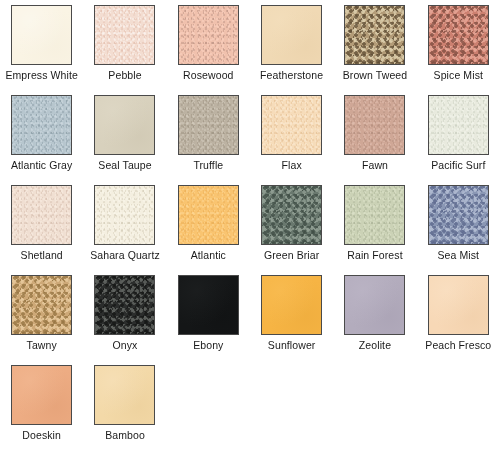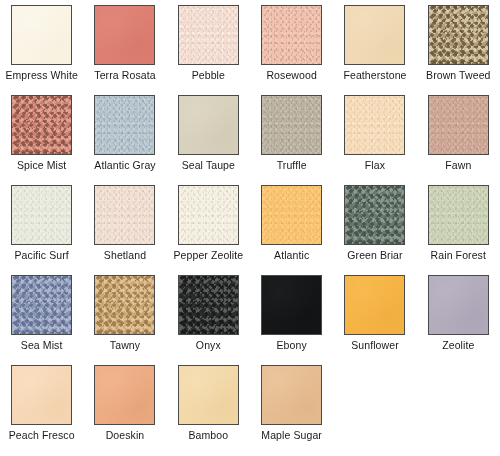--- a/index.html
+++ b/index.html
@@ -54,26 +54,20 @@
 <body>
 
 <div id="swatch-grid">
     <div class="swatch-cell">
       <div class="swatch-chip" style="background: rgb(250, 244, 228); border-color: rgb(74, 74, 74);">
         <div class="tex" style="background-image: radial-gradient(circle at 30% 25%, rgba(255, 255, 255, 0.3) 0px, rgba(0, 0, 0, 0) 60%), radial-gradient(circle at 75% 70%, rgba(240, 232, 212, 0.26) 0px, rgba(0, 0, 0, 0) 62%); background-size: 100% 100%, 100% 100%;"></div>
       </div>
       <div class="swatch-label">Empress White</div>
     </div>
     <div class="swatch-cell">
-      <div class="swatch-chip" style="background: rgb(221, 128, 114); border-color: rgb(74, 74, 74);">
-        <div class="tex" style="background-image: radial-gradient(circle at 30% 25%, rgba(232, 148, 138, 0.3) 0px, rgba(0, 0, 0, 0) 60%), radial-gradient(circle at 75% 70%, rgba(201, 104, 92, 0.26) 0px, rgba(0, 0, 0, 0) 62%); background-size: 100% 100%, 100% 100%;"></div>
-      </div>
-      <div class="swatch-label">Terra Rosata</div>
-    </div>
-    <div class="swatch-cell">
       <div class="swatch-chip" style="background: rgb(243, 221, 209); border-color: rgb(74, 74, 74);">
         <div class="tex" style="background-image: radial-gradient(circle at 0px 0px, rgba(255, 255, 255, 0.5) 0px, rgba(255, 255, 255, 0.5) 1px, rgba(0, 0, 0, 0) 1.6px), radial-gradient(circle at 3px 2px, rgba(217, 171, 151, 0.42) 0px, rgba(217, 171, 151, 0.42) 1px, rgba(0, 0, 0, 0) 1.6px), radial-gradient(circle at 1px 4px, rgba(255, 255, 255, 0.5) 0px, rgba(255, 255, 255, 0.5) 1px, rgba(0, 0, 0, 0) 1.6px), radial-gradient(circle at 5px 1px, rgba(217, 171, 151, 0.42) 0px, rgba(217, 171, 151, 0.42) 1px, rgba(0, 0, 0, 0) 1.6px), radial-gradient(circle at 2px 6px, rgba(255, 255, 255, 0.5) 0px, rgba(255, 255, 255, 0.5) 1px, rgba(0, 0, 0, 0) 1.6px), radial-gradient(circle at 6px 5px, rgba(217, 171, 151, 0.42) 0px, rgba(217, 171, 151, 0.42) 1px, rgba(0, 0, 0, 0) 1.6px), radial-gradient(circle at 4px 3px, rgba(255, 255, 255, 0.5) 0px, rgba(255, 255, 255, 0.5) 1px, rgba(0, 0, 0, 0) 1.6px), radial-gradient(circle at 0px 5px, rgba(217, 171, 151, 0.42) 0px, rgba(217, 171, 151, 0.42) 1px, rgba(0, 0, 0, 0) 1.6px); background-size: 5px 6px, 6px 7px, 7px 8px, 5px 6px, 6px 7px, 7px 8px, 5px 6px, 6px 7px; opacity: 0.7;"></div>
       </div>
       <div class="swatch-label">Pebble</div>
     </div>
     <div class="swatch-cell">
       <div class="swatch-chip" style="background: rgb(240, 193, 173); border-color: rgb(74, 74, 74);">
         <div class="tex" style="background-image: radial-gradient(circle at 0px 0px, rgba(255, 217, 200, 0.5) 0px, rgba(255, 217, 200, 0.5) 1px, rgba(0, 0, 0, 0) 1.6px), radial-gradient(circle at 3px 2px, rgba(154, 116, 104, 0.42) 0px, rgba(154, 116, 104, 0.42) 1px, rgba(0, 0, 0, 0) 1.6px), radial-gradient(circle at 1px 4px, rgba(255, 217, 200, 0.5) 0px, rgba(255, 217, 200, 0.5) 1px, rgba(0, 0, 0, 0) 1.6px), radial-gradient(circle at 5px 1px, rgba(154, 116, 104, 0.42) 0px, rgba(154, 116, 104, 0.42) 1px, rgba(0, 0, 0, 0) 1.6px), radial-gradient(circle at 2px 6px, rgba(255, 217, 200, 0.5) 0px, rgba(255, 217, 200, 0.5) 1px, rgba(0, 0, 0, 0) 1.6px), radial-gradient(circle at 6px 5px, rgba(154, 116, 104, 0.42) 0px, rgba(154, 116, 104, 0.42) 1px, rgba(0, 0, 0, 0) 1.6px), radial-gradient(circle at 4px 3px, rgba(255, 217, 200, 0.5) 0px, rgba(255, 217, 200, 0.5) 1px, rgba(0, 0, 0, 0) 1.6px), radial-gradient(circle at 0px 5px, rgba(154, 116, 104, 0.42) 0px, rgba(154, 116, 104, 0.42) 1px, rgba(0, 0, 0, 0) 1.6px); background-size: 5px 6px, 6px 7px, 7px 8px, 5px 6px, 6px 7px, 7px 8px, 5px 6px, 6px 7px; opacity: 0.7;"></div>
       </div>
       <div class="swatch-label">Rosewood</div>
@@ -135,21 +129,21 @@
     <div class="swatch-cell">
       <div class="swatch-chip" style="background: rgb(240, 223, 210); border-color: rgb(74, 74, 74);">
         <div class="tex" style="background-image: radial-gradient(circle at 0px 0px, rgba(253, 242, 232, 0.5) 0px, rgba(253, 242, 232, 0.5) 1px, rgba(0, 0, 0, 0) 1.6px), radial-gradient(circle at 3px 2px, rgba(196, 168, 151, 0.42) 0px, rgba(196, 168, 151, 0.42) 1px, rgba(0, 0, 0, 0) 1.6px), radial-gradient(circle at 1px 4px, rgba(253, 242, 232, 0.5) 0px, rgba(253, 242, 232, 0.5) 1px, rgba(0, 0, 0, 0) 1.6px), radial-gradient(circle at 5px 1px, rgba(196, 168, 151, 0.42) 0px, rgba(196, 168, 151, 0.42) 1px, rgba(0, 0, 0, 0) 1.6px), radial-gradient(circle at 2px 6px, rgba(253, 242, 232, 0.5) 0px, rgba(253, 242, 232, 0.5) 1px, rgba(0, 0, 0, 0) 1.6px), radial-gradient(circle at 6px 5px, rgba(196, 168, 151, 0.42) 0px, rgba(196, 168, 151, 0.42) 1px, rgba(0, 0, 0, 0) 1.6px), radial-gradient(circle at 4px 3px, rgba(253, 242, 232, 0.5) 0px, rgba(253, 242, 232, 0.5) 1px, rgba(0, 0, 0, 0) 1.6px), radial-gradient(circle at 0px 5px, rgba(196, 168, 151, 0.42) 0px, rgba(196, 168, 151, 0.42) 1px, rgba(0, 0, 0, 0) 1.6px); background-size: 5px 6px, 6px 7px, 7px 8px, 5px 6px, 6px 7px, 7px 8px, 5px 6px, 6px 7px; opacity: 0.7;"></div>
       </div>
       <div class="swatch-label">Shetland</div>
     </div>
     <div class="swatch-cell">
       <div class="swatch-chip" style="background: rgb(244, 239, 224); border-color: rgb(74, 74, 74);">
         <div class="tex" style="background-image: radial-gradient(circle at 0px 0px, rgba(253, 250, 240, 0.5) 0px, rgba(253, 250, 240, 0.5) 1px, rgba(0, 0, 0, 0) 1.6px), radial-gradient(circle at 3px 2px, rgba(189, 180, 156, 0.42) 0px, rgba(189, 180, 156, 0.42) 1px, rgba(0, 0, 0, 0) 1.6px), radial-gradient(circle at 1px 4px, rgba(253, 250, 240, 0.5) 0px, rgba(253, 250, 240, 0.5) 1px, rgba(0, 0, 0, 0) 1.6px), radial-gradient(circle at 5px 1px, rgba(189, 180, 156, 0.42) 0px, rgba(189, 180, 156, 0.42) 1px, rgba(0, 0, 0, 0) 1.6px), radial-gradient(circle at 2px 6px, rgba(253, 250, 240, 0.5) 0px, rgba(253, 250, 240, 0.5) 1px, rgba(0, 0, 0, 0) 1.6px), radial-gradient(circle at 6px 5px, rgba(189, 180, 156, 0.42) 0px, rgba(189, 180, 156, 0.42) 1px, rgba(0, 0, 0, 0) 1.6px), radial-gradient(circle at 4px 3px, rgba(253, 250, 240, 0.5) 0px, rgba(253, 250, 240, 0.5) 1px, rgba(0, 0, 0, 0) 1.6px), radial-gradient(circle at 0px 5px, rgba(189, 180, 156, 0.42) 0px, rgba(189, 180, 156, 0.42) 1px, rgba(0, 0, 0, 0) 1.6px); background-size: 5px 6px, 6px 7px, 7px 8px, 5px 6px, 6px 7px, 7px 8px, 5px 6px, 6px 7px; opacity: 0.7;"></div>
       </div>
-      <div class="swatch-label">Pepper Zeolite</div>
+      <div class="swatch-label">Sahara Quartz</div>
     </div>
     <div class="swatch-cell">
       <div class="swatch-chip" style="background: rgb(249, 196, 112); border-color: rgb(74, 74, 74);">
         <div class="tex" style="background-image: radial-gradient(circle at 0px 0px, rgba(255, 223, 164, 0.5) 0px, rgba(255, 223, 164, 0.5) 1px, rgba(0, 0, 0, 0) 1.6px), radial-gradient(circle at 3px 2px, rgba(224, 160, 70, 0.42) 0px, rgba(224, 160, 70, 0.42) 1px, rgba(0, 0, 0, 0) 1.6px), radial-gradient(circle at 1px 4px, rgba(255, 223, 164, 0.5) 0px, rgba(255, 223, 164, 0.5) 1px, rgba(0, 0, 0, 0) 1.6px), radial-gradient(circle at 5px 1px, rgba(224, 160, 70, 0.42) 0px, rgba(224, 160, 70, 0.42) 1px, rgba(0, 0, 0, 0) 1.6px), radial-gradient(circle at 2px 6px, rgba(255, 223, 164, 0.5) 0px, rgba(255, 223, 164, 0.5) 1px, rgba(0, 0, 0, 0) 1.6px), radial-gradient(circle at 6px 5px, rgba(224, 160, 70, 0.42) 0px, rgba(224, 160, 70, 0.42) 1px, rgba(0, 0, 0, 0) 1.6px), radial-gradient(circle at 4px 3px, rgba(255, 223, 164, 0.5) 0px, rgba(255, 223, 164, 0.5) 1px, rgba(0, 0, 0, 0) 1.6px), radial-gradient(circle at 0px 5px, rgba(224, 160, 70, 0.42) 0px, rgba(224, 160, 70, 0.42) 1px, rgba(0, 0, 0, 0) 1.6px); background-size: 5px 6px, 6px 7px, 7px 8px, 5px 6px, 6px 7px, 7px 8px, 5px 6px, 6px 7px; opacity: 0.7;"></div>
       </div>
       <div class="swatch-label">Atlantic</div>
     </div>
     <div class="swatch-cell">
       <div class="swatch-chip" style="background: rgb(105, 120, 110); border-color: rgb(74, 74, 74);">
         <div class="tex" style="background-image: radial-gradient(circle at 0px 0px, rgba(147, 161, 150, 0.85) 0px, rgba(147, 161, 150, 0.85) 1.5px, rgba(0, 0, 0, 0) 2.1px), radial-gradient(circle at 3px 2px, rgba(60, 74, 66, 0.75) 0px, rgba(60, 74, 66, 0.75) 1.5px, rgba(0, 0, 0, 0) 2.1px), radial-gradient(circle at 1px 4px, rgba(147, 161, 150, 0.85) 0px, rgba(147, 161, 150, 0.85) 1.5px, rgba(0, 0, 0, 0) 2.1px), radial-gradient(circle at 5px 1px, rgba(60, 74, 66, 0.75) 0px, rgba(60, 74, 66, 0.75) 1.5px, rgba(0, 0, 0, 0) 2.1px), radial-gradient(circle at 2px 6px, rgba(147, 161, 150, 0.85) 0px, rgba(147, 161, 150, 0.85) 1.5px, rgba(0, 0, 0, 0) 2.1px), radial-gradient(circle at 6px 5px, rgba(60, 74, 66, 0.75) 0px, rgba(60, 74, 66, 0.75) 1.5px, rgba(0, 0, 0, 0) 2.1px), radial-gradient(circle at 4px 3px, rgba(147, 161, 150, 0.85) 0px, rgba(147, 161, 150, 0.85) 1.5px, rgba(0, 0, 0, 0) 2.1px), radial-gradient(circle at 0px 5px, rgba(60, 74, 66, 0.75) 0px, rgba(60, 74, 66, 0.75) 1.5px, rgba(0, 0, 0, 0) 2.1px); background-size: 7px 8px, 8px 9px, 9px 10px, 7px 8px, 8px 9px, 9px 10px, 7px 8px, 8px 9px; opacity: 0.95;"></div>
@@ -208,20 +202,14 @@
       <div class="swatch-chip" style="background: rgb(237, 172, 131); border-color: rgb(74, 74, 74);">
         <div class="tex" style="background-image: radial-gradient(circle at 30% 25%, rgba(248, 200, 166, 0.3) 0px, rgba(0, 0, 0, 0) 60%), radial-gradient(circle at 75% 70%, rgba(214, 143, 100, 0.26) 0px, rgba(0, 0, 0, 0) 62%); background-size: 100% 100%, 100% 100%;"></div>
       </div>
       <div class="swatch-label">Doeskin</div>
     </div>
     <div class="swatch-cell">
       <div class="swatch-chip" style="background: rgb(243, 217, 168); border-color: rgb(74, 74, 74);">
         <div class="tex" style="background-image: radial-gradient(circle at 30% 25%, rgba(251, 234, 208, 0.3) 0px, rgba(0, 0, 0, 0) 60%), radial-gradient(circle at 75% 70%, rgba(224, 192, 134, 0.26) 0px, rgba(0, 0, 0, 0) 62%); background-size: 100% 100%, 100% 100%;"></div>
       </div>
       <div class="swatch-label">Bamboo</div>
-    </div>
-    <div class="swatch-cell">
-      <div class="swatch-chip" style="background: rgb(230, 189, 146); border-color: rgb(74, 74, 74);">
-        <div class="tex" style="background-image: radial-gradient(circle at 30% 25%, rgba(244, 214, 178, 0.3) 0px, rgba(0, 0, 0, 0) 60%), radial-gradient(circle at 75% 70%, rgba(210, 164, 115, 0.26) 0px, rgba(0, 0, 0, 0) 62%); background-size: 100% 100%, 100% 100%;"></div>
-      </div>
-      <div class="swatch-label">Maple Sugar</div>
     </div>
   </div>
 
 </body></html>

